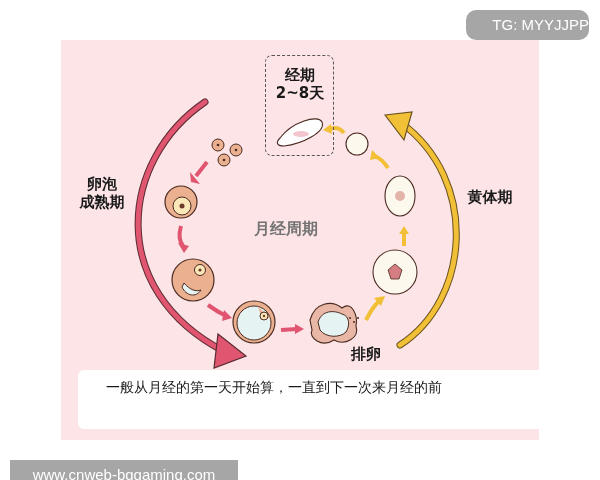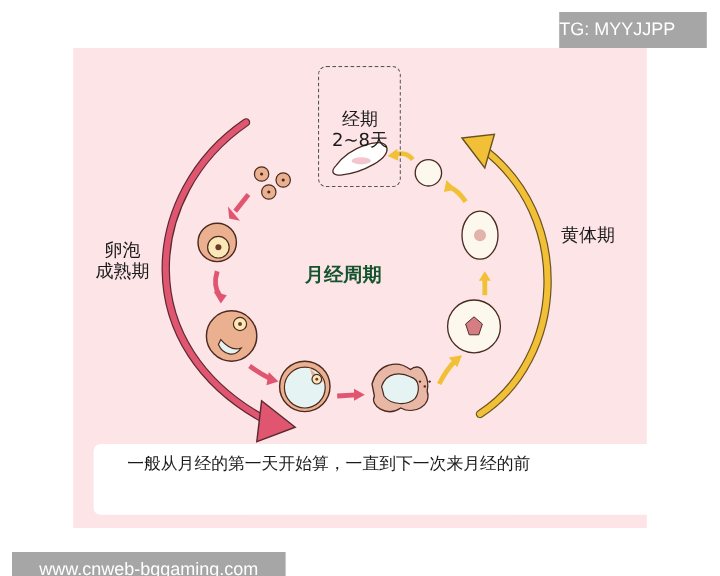--- a/index.html
+++ b/index.html
@@ -1,23 +1,23 @@
 <!DOCTYPE html>
 <html><head>
 <meta charset="utf-8">
 <style>
   html,body{margin:0;padding:0;}
   body{width:600px;height:480px;background:#ffffff;position:relative;overflow:hidden;font-family:"DejaVu Sans",sans-serif;}
   .panel{position:absolute;left:61px;top:40px;width:478px;height:400px;background:#fce4e7;}
   .svgwrap{position:absolute;left:0;top:0;width:600px;height:480px;}
-  .lbl{position:absolute;color:#1a1a1a;font-weight:normal;font-size:15px;line-height:18px;text-align:center;margin-top:24px;}
-  .title{position:absolute;left:254px;top:219px;font-size:16px;font-weight:bold;color:#14532d;}
+  .lbl{position:absolute;color:#1a1a1a;font-weight:bold;font-size:15px;line-height:18px;text-align:center;}
+  .title{position:absolute;left:254px;top:219px;font-size:16px;font-weight:bold;color:#737373;}
   .period-box{position:absolute;left:265px;top:55px;width:69px;height:101px;border:1.5px dashed #555;border-radius:7px;box-sizing:border-box;}
   .caption{position:absolute;left:78px;top:370px;width:486px;height:59px;background:#ffffff;border-radius:6px;box-sizing:border-box;padding:5px 14px 0 28px;font-size:14px;line-height:24px;color:#1a1a1a;}
-  .wm-top{position:absolute;left:466px;top:10px;width:123px;height:30px;background:#a6a6a6;color:#ffffff;font-family:"Liberation Sans",sans-serif;font-size:15px;line-height:30px;text-align:left;}
+  .wm-top{position:absolute;left:466px;top:10px;width:123px;height:30px;background:#a6a6a6;color:#ffffff;font-family:"Liberation Sans",sans-serif;font-size:15px;line-height:30px;text-align:right;border-radius:10px;}
   .wm-bottom{position:absolute;left:10px;top:460px;width:228px;height:29px;background:#a6a6a6;color:#ffffff;font-family:"Liberation Sans",sans-serif;font-size:15px;line-height:29px;text-align:center;}
 </style>
 </head>
 <body>
 
 <div class="panel"></div>
 
 <svg class="svgwrap" viewBox="0 0 600 480" xmlns="http://www.w3.org/2000/svg">
 
   <g>
@@ -102,21 +102,21 @@
 <div class="lbl" style="left:272px;top:66px;width:56px;">
   <div>经期</div>
   <div>2~8天</div>
 </div>
 
 <div class="lbl" style="left:72px;top:175px;width:60px;">
   <div>卵泡</div>
   <div>成熟期</div>
 </div>
 
-<div class="lbl" style="left:460px;top:163px;width:60px;">黄体期</div>
+<div class="lbl" style="left:460px;top:188px;width:60px;">黄体期</div>
 
 <div class="lbl" style="left:341px;top:345px;width:40px;text-align:right;">排卵</div>
 
 <div class="title">月经周期</div>
 
 <div class="caption">
   <div>一般从月经的第一天开始算，一直到下一次来月经的前</div>
 </div>
 
 <div class="wm-top">TG: MYYJJPP</div>

